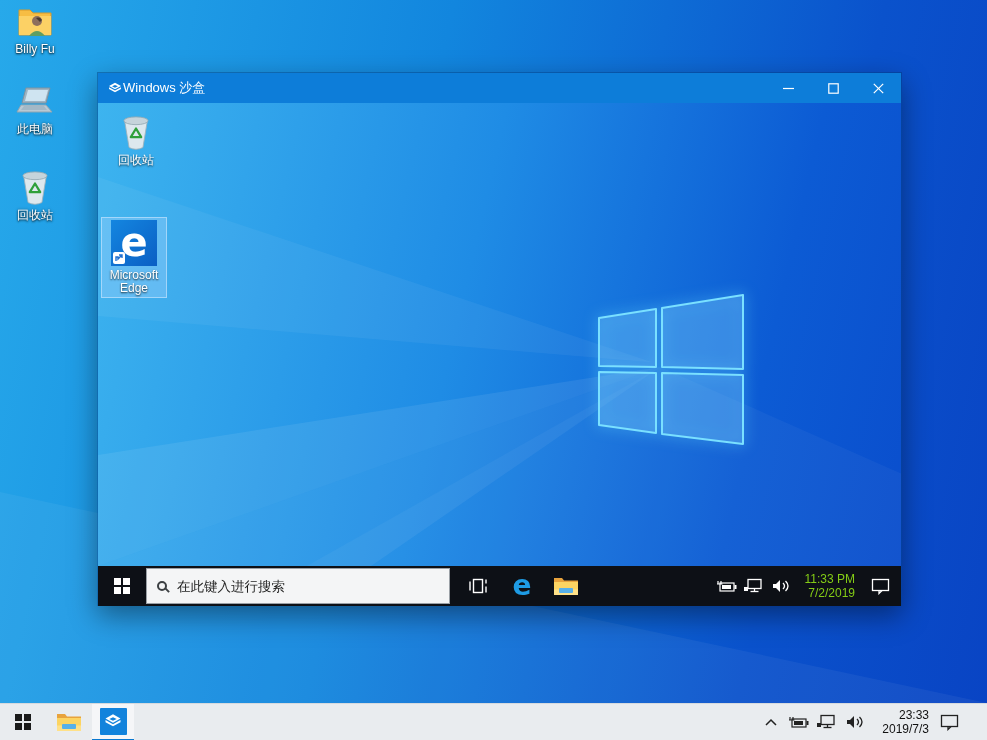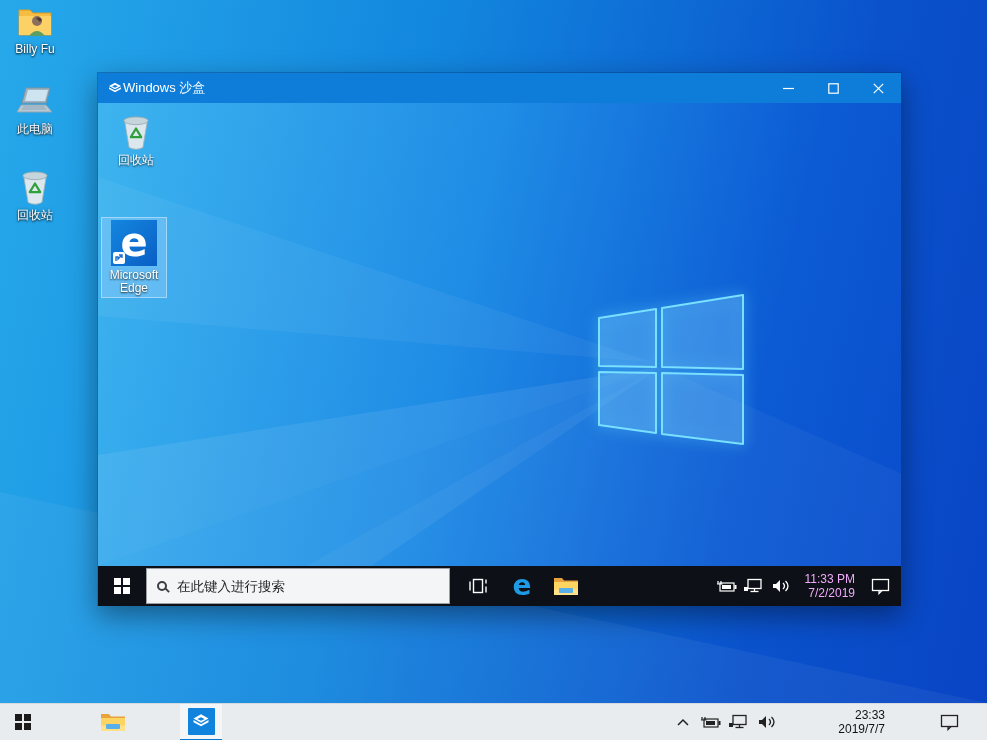--- a/index.html
+++ b/index.html
@@ -64,28 +64,28 @@
   .mag::after { content:""; position:absolute; width:6px; height:2px; background:#3c4043;
     right:-5px; bottom:-2px; transform:rotate(45deg); }
   .sb-search input { flex:1; border:none; background:transparent; outline:none;
     font-size:13.5px; color:#111; font-family:inherit; }
   .sb-search input::placeholder { color:#1f1f1f; opacity:1; }
   .tb-btn { width:44px; height:40px; display:flex; align-items:center; justify-content:center; }
   .edge-e { color:#1e9be4; font-size:28px; font-weight:bold; font-family:"DejaVu Sans",sans-serif;
     line-height:28px; }
   .sb-tray { display:flex; align-items:center; gap:3px; }
   .tray-ic { width:24px; height:30px; display:flex; align-items:center; justify-content:center; }
-  .sb-clock { width:66px; text-align:right; color:#f0abfc; font-size:12px; line-height:14px;
+  .sb-clock { width:66px; text-align:right; color:#84cc16; font-size:12px; line-height:14px;
     padding-right:4px; }
   .sb-action { width:42px; height:40px; display:flex; align-items:center; justify-content:center; }
   .spacer { flex:1; }
 
   
   .host-taskbar { position:absolute; left:0; bottom:0; width:987px; height:37px;
-    background:#e9ecef; display:flex; align-items:center; border-top:1px solid #d6dade;gap:44px; }
+    background:#e9ecef; display:flex; align-items:center; border-top:1px solid #d6dade; }
   .ht-btn { width:46px; height:37px; display:flex; align-items:center; justify-content:center; }
   .ht-btn.active { background:rgba(255,255,255,.55); border-bottom:2px solid #0a78d0;
     width:42px; }
   .sbx-tile { width:27px; height:27px; background:#1283dc; display:flex; align-items:center;
     justify-content:center; border-radius:1px; }
   .ht-tray { display:flex; align-items:center; gap:4px; }
   .ht-clock { width:62px; text-align:right; color:#111; font-size:12px; line-height:14px; }
   .ht-action { width:40px; height:37px; display:flex; align-items:center; justify-content:center; }
 </style>
 </head>
@@ -325,21 +325,21 @@
       <span class="tray-ic">
         <svg width="20" height="16" viewBox="0 0 20 16">
           <polygon points="2,6 5,6 9,2 9,14 5,10 2,10" fill="#222"></polygon>
           <path d="M12,5 q3,3 0,6 M14.5,3 q5,5 0,10" fill="none" stroke="#222" stroke-width="1.3"></path>
         </svg>
       </span>
     </div>
 
     <div class="ht-clock">
       <span>23:33</span><br>
-      <span>2019/7/7</span>
+      <span>2019/7/3</span>
     </div>
 
     <div class="ht-action" style="margin-right:18px;">
       <svg width="19" height="17" viewBox="0 0 19 17">
         <rect x="1.5" y="1.5" width="16" height="11" fill="none" stroke="#222" stroke-width="1.3"></rect>
         <path d="M8,12.5 v3 l3,-3" fill="none" stroke="#222" stroke-width="1.3"></path>
       </svg>
     </div>
   </div>
 

